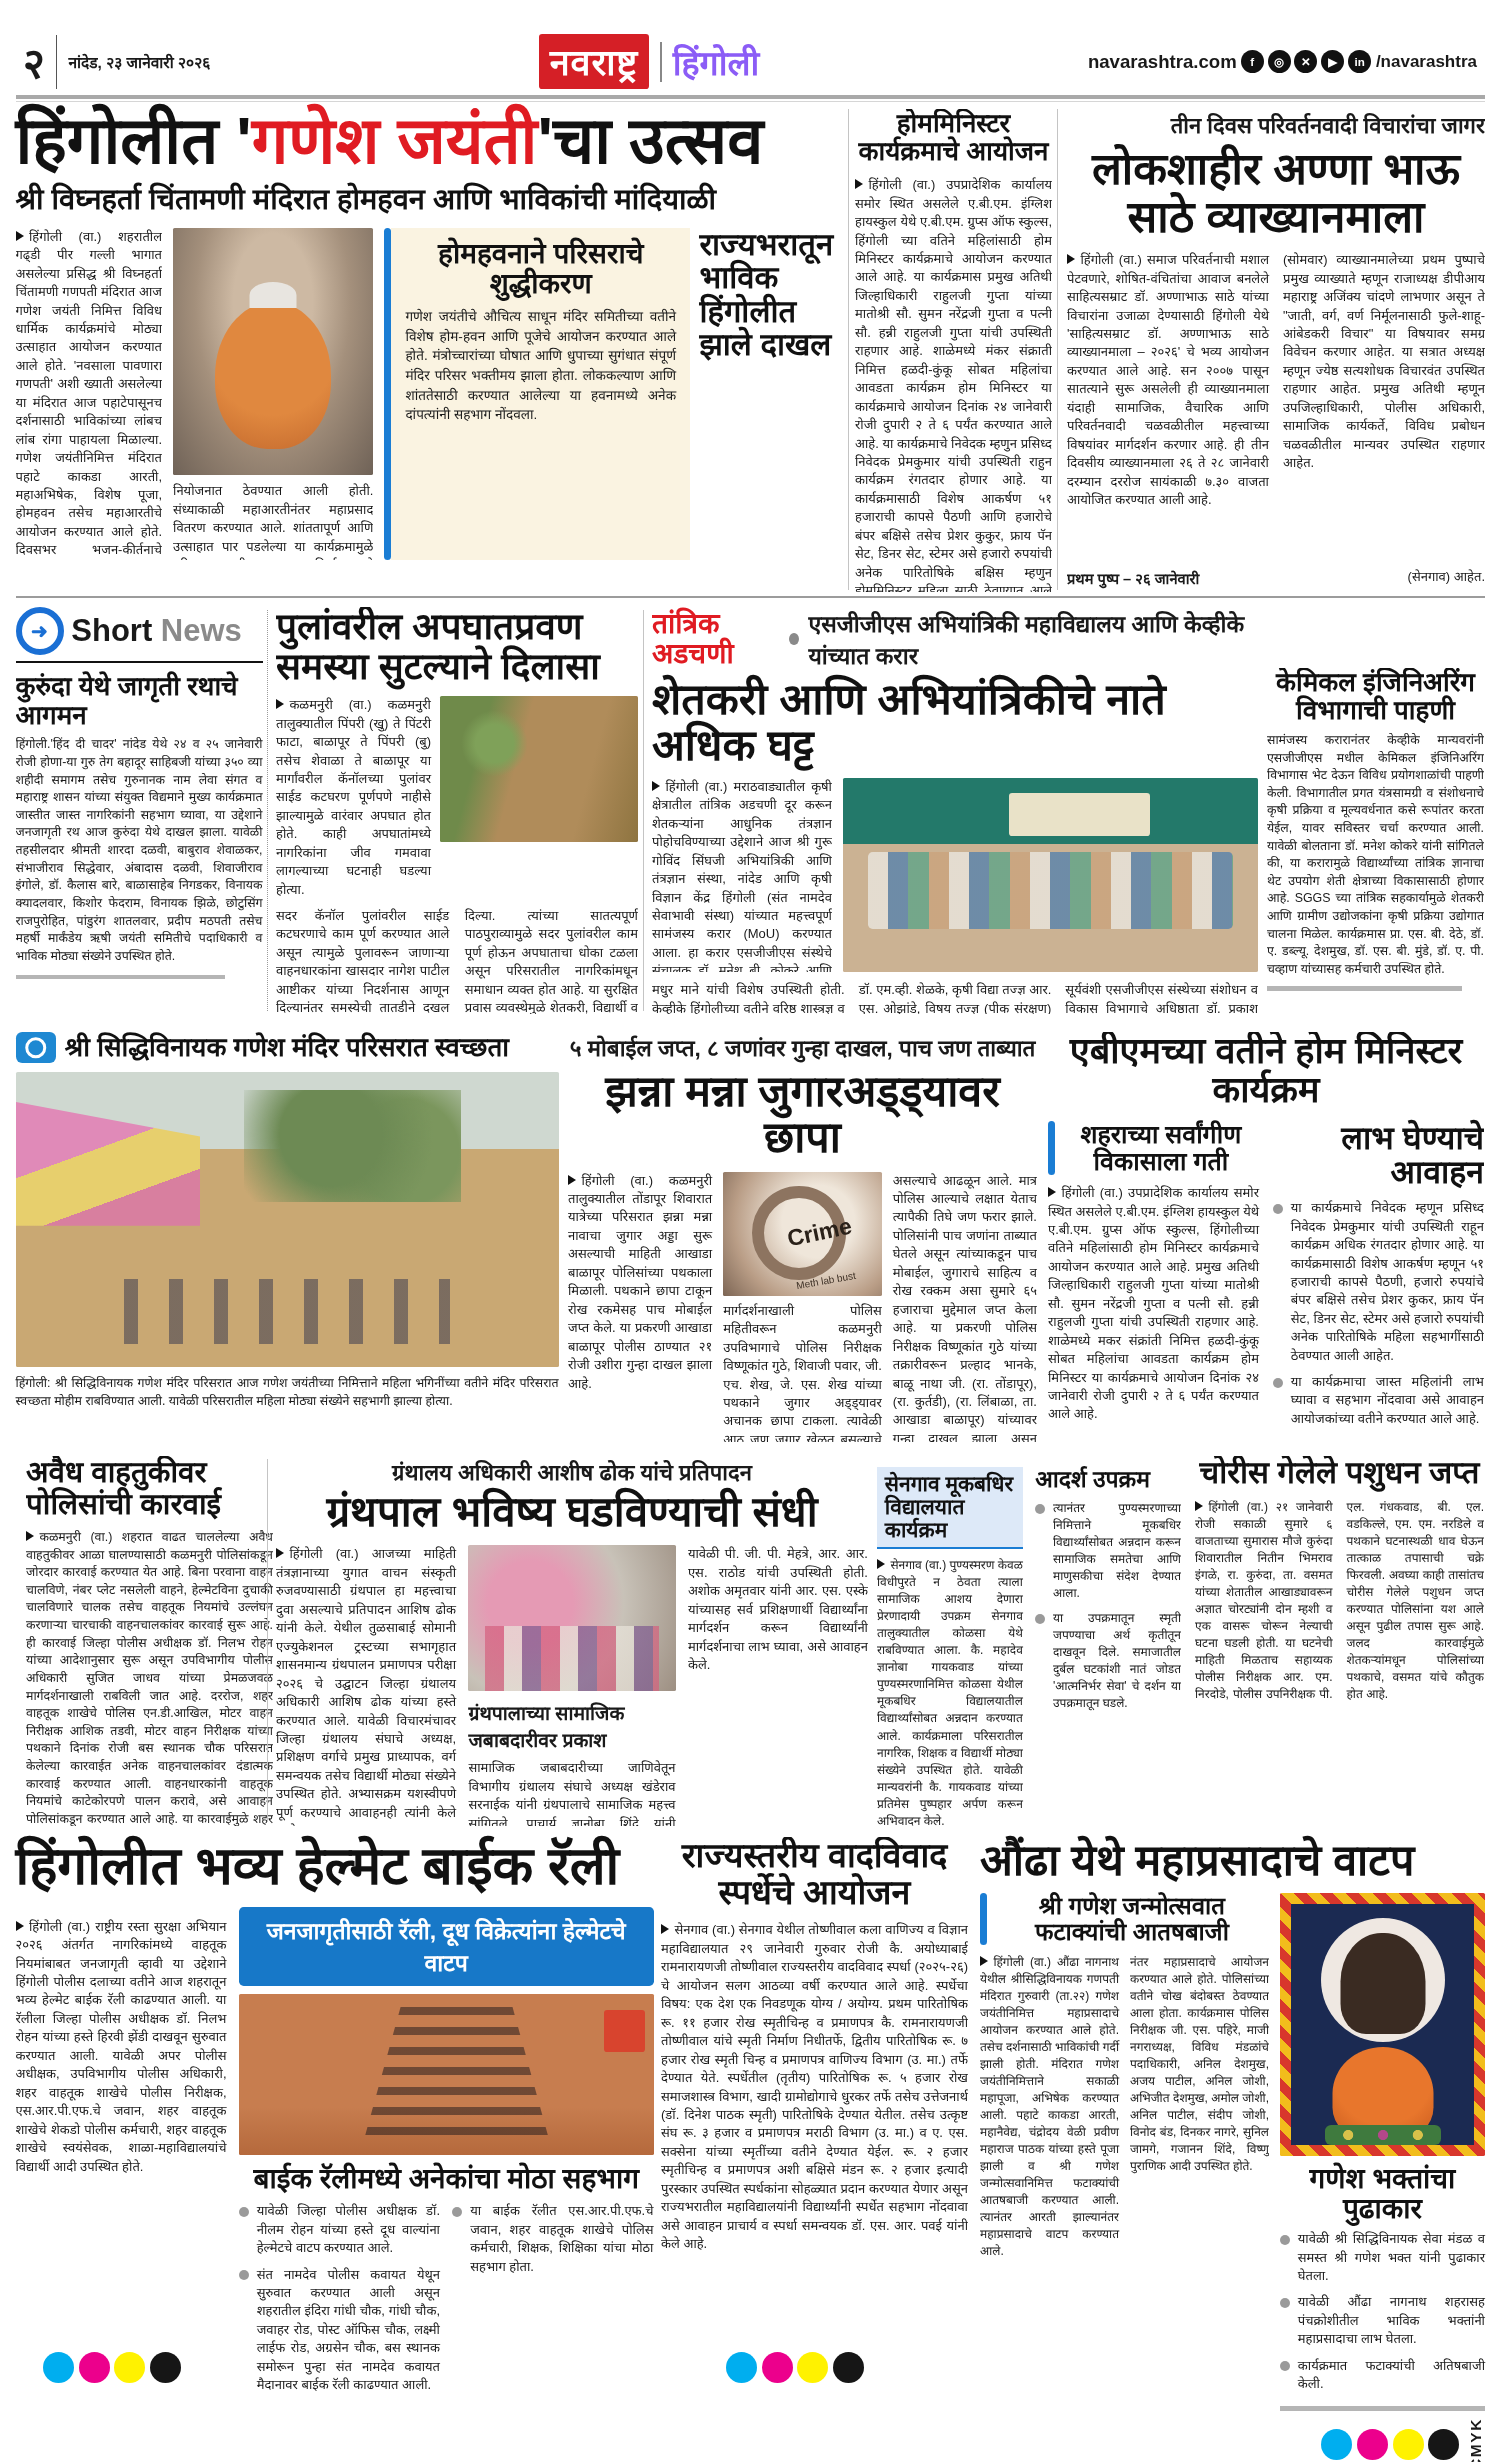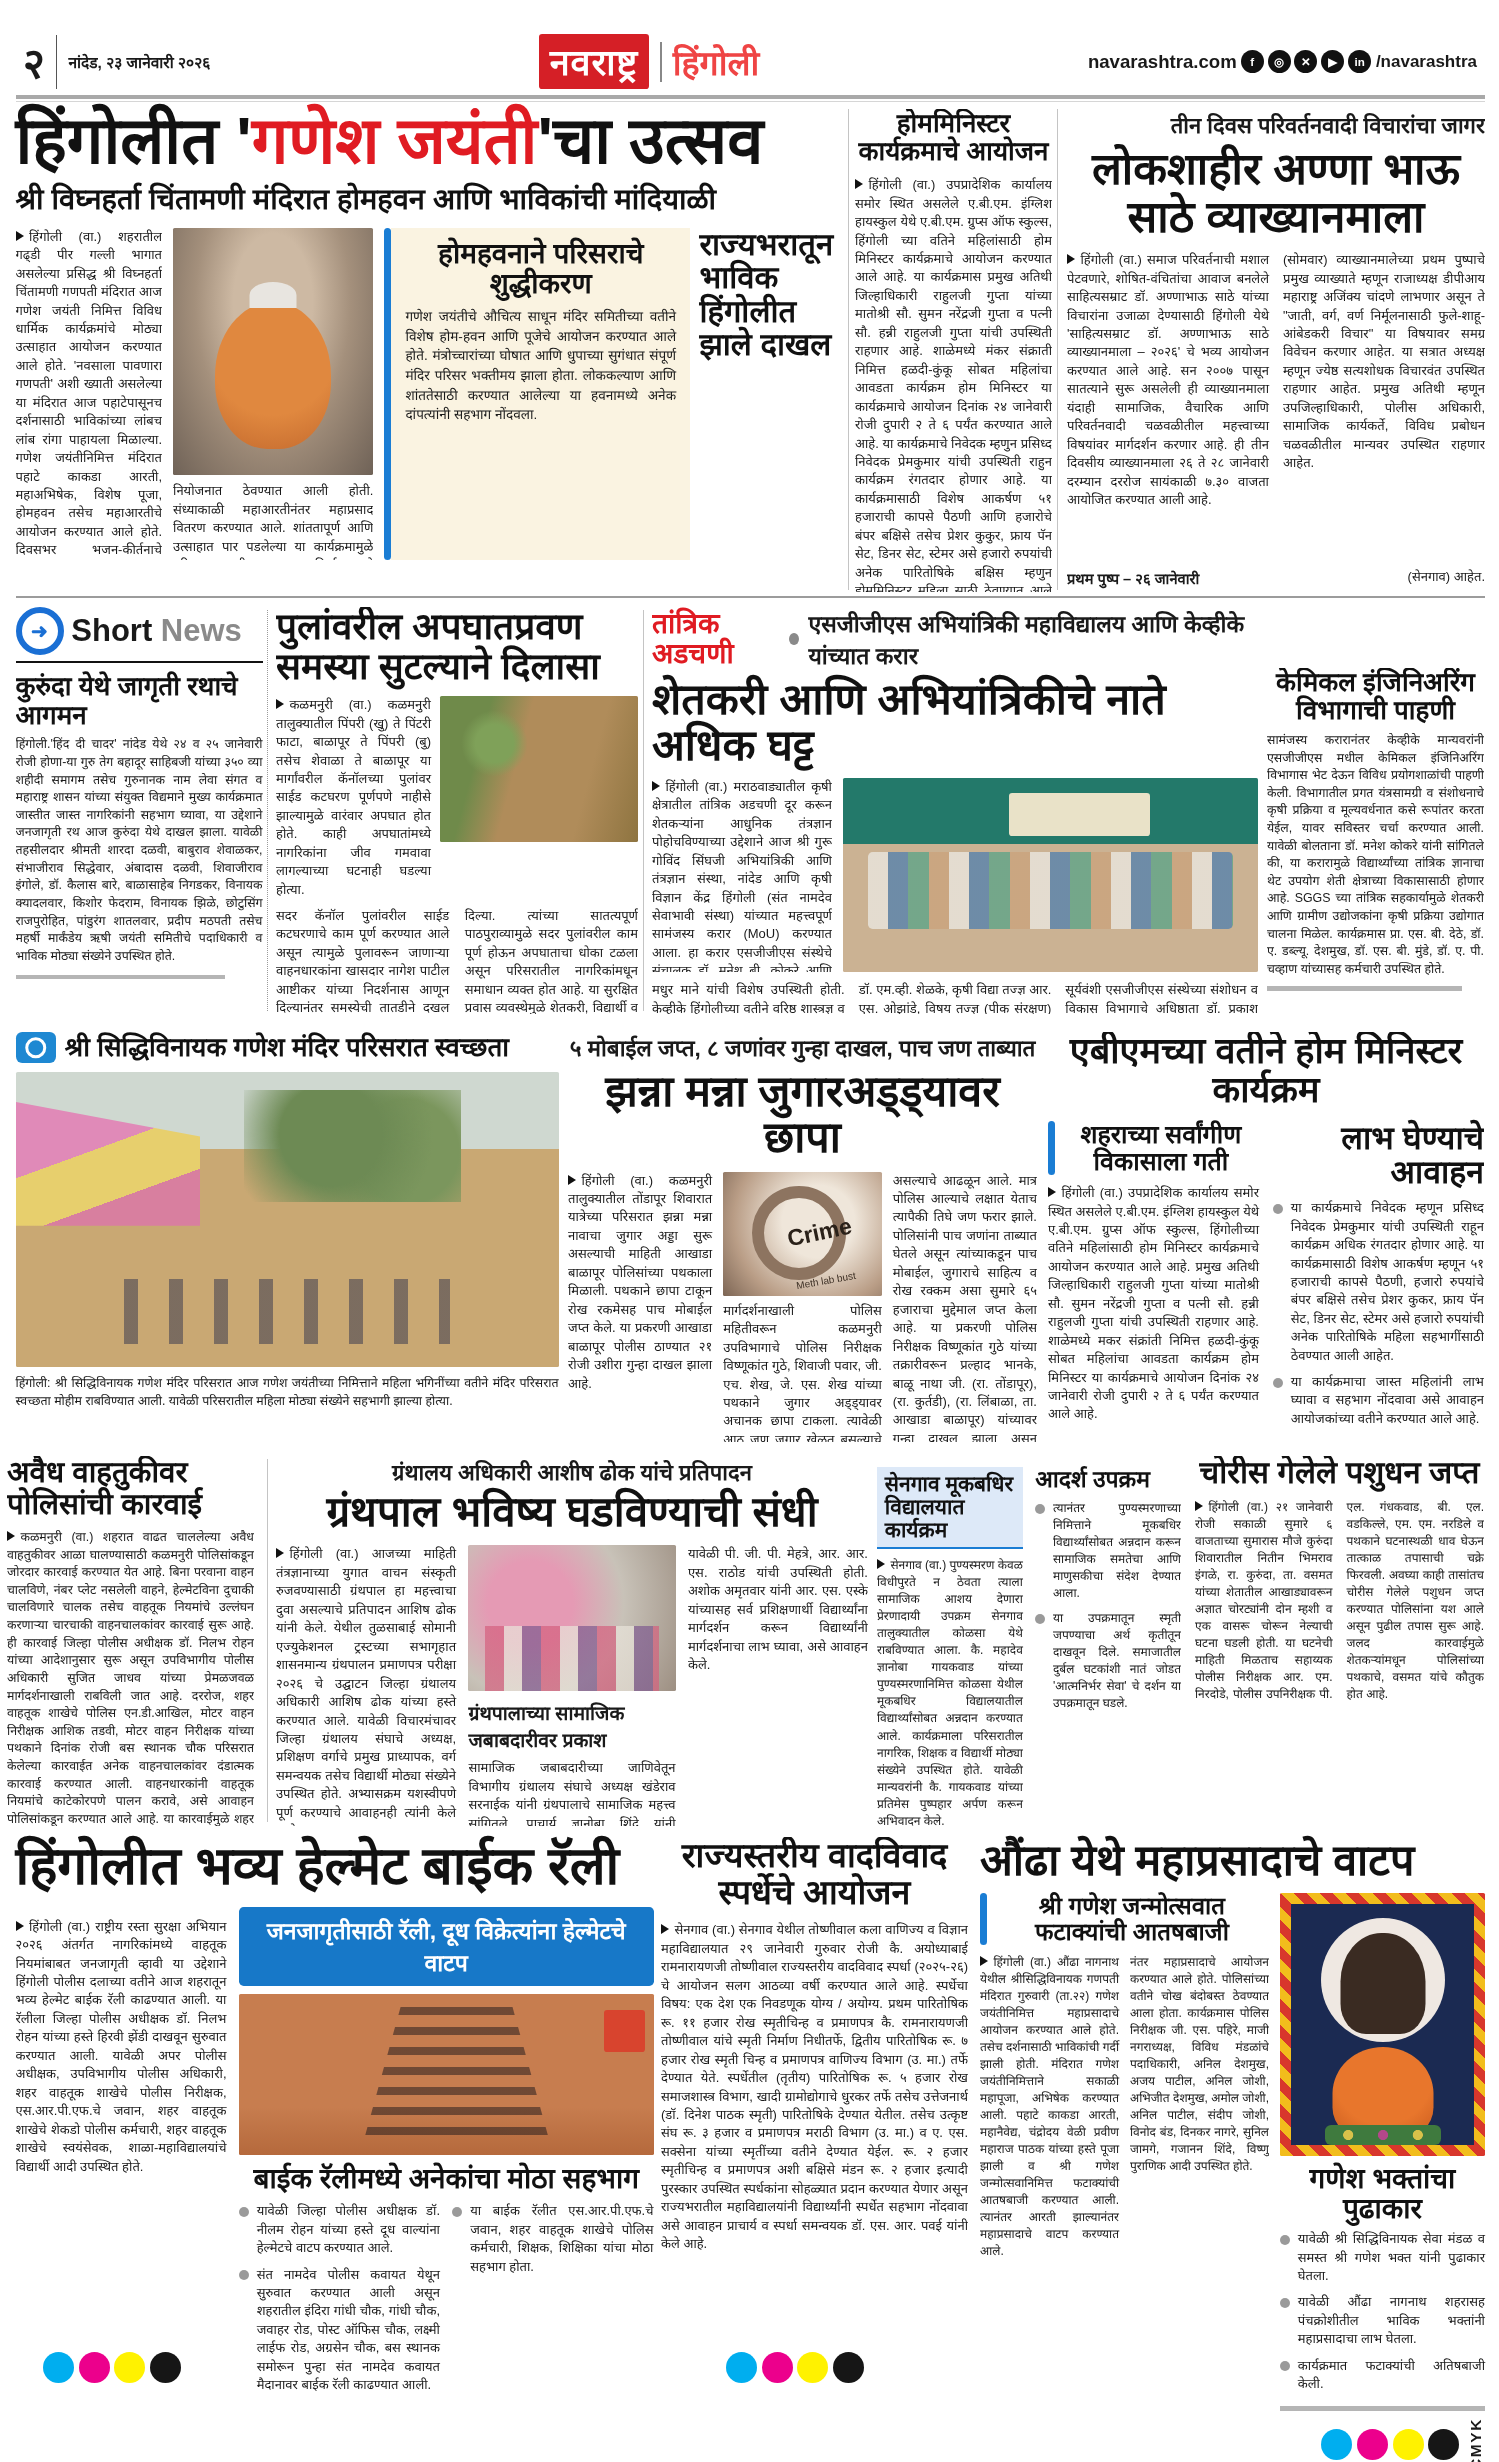--- a/index.html
+++ b/index.html
@@ -5,21 +5,21 @@
   html,body{margin:0;padding:0;background:#ffffff;}
   body{font-family:"Liberation Sans",sans-serif;color:#1a1a1a;}
   #page{position:relative;width:1500px;height:2462px;background:#fff;overflow:hidden;}
   .abs{position:absolute;}
   
   .pageno{font-size:42px;font-weight:bold;font-family:"Liberation Serif",serif;}
   .hdr-date{font-size:15.5px;font-weight:bold;}
   .hdr-vrule{width:1.6px;background:#555;height:54px;margin:0 11px;}
   .masthead-box{background:#d51f26;color:#fff;font-size:36px;font-weight:bold;padding:3.1px 11px;border-radius:3.1px;letter-spacing:0.8px;}
   .masthead-div{width:1.6px;height:40px;background:#888;margin:0 11px;}
-  .edition{font-size:34px;font-weight:bold;color:#ef4444;}
+  .edition{font-size:34px;font-weight:bold;color:#8b5cf6;}
   .site{font-size:18.6px;font-weight:bold;}
   .soc{width:23px;height:23px;border-radius:50%;background:#111;color:#fff;font-size:11.6px;font-weight:bold;display:flex;align-items:center;justify-content:center;margin-left:3.9px;}
   .handle{font-size:17px;font-weight:bold;margin-left:4.7px;}
   .hdr-rule{border-top:4.7px solid #a9a9a9;border-bottom:1.6px solid #d6d6d6;height:2.3px;}
   
   .kicker{font-weight:bold;}
   .hl{font-weight:bold;color:#111;line-height:1.08;letter-spacing:0px;}
   .red{color:#e01b22;}
   .body-txt{font-size:13px;line-height:1.42;text-align:justify;}
   .body-lg{font-size:13.6px;line-height:1.45;text-align:justify;}
@@ -240,21 +240,21 @@
             <span class="body-txt">या कार्यक्रमाचे निवेदक म्हणून प्रसिध्द निवेदक प्रेमकुमार यांची उपस्थिती राहून कार्यक्रम अधिक रंगतदार होणार आहे. या कार्यक्रमासाठी विशेष आकर्षण म्हणून ५१ हजाराची कापसे पैठणी, हजारो रुपयांचे बंपर बक्षिसे तसेच प्रेशर कुकर, फ्राय पॅन सेट, डिनर सेट, स्टेमर असे हजारो रुपयांची अनेक पारितोषिके महिला सहभागींसाठी ठेवण्यात आली आहेत.</span>
           </div>
         <div class="bullet">
             <span class="dot"></span>
             <span class="body-txt">या कार्यक्रमाचा जास्त महिलांनी लाभ घ्यावा व सहभाग नोंदवावा असे आवाहन आयोजकांच्या वतीने करण्यात आले आहे.</span>
           </div>
       </div>
     </div>
   </div>
 
-  <div class="abs" style="left:7px;top:1456px;width:247px;height:370px;overflow:hidden;">
+  <div class="abs" style="left:26px;top:1456px;width:247px;height:370px;overflow:hidden;">
     <div class="hl" style="font-size:29.5px;">अवैध वाहतुकीवर पोलिसांची कारवाई</div>
     <div class="body-txt lead" style="margin-top:9.3px;font-size:12.4px;">कळमनुरी (वा.) शहरात वाढत चाललेल्या अवैध वाहतुकीवर आळा घालण्यासाठी कळमनुरी पोलिसांकडून जोरदार कारवाई करण्यात येत आहे. बिना परवाना वाहन चालविणे, नंबर प्लेट नसलेली वाहने, हेल्मेटविना दुचाकी चालविणारे चालक तसेच वाहतूक नियमांचे उल्लंघन करणाऱ्या चारचाकी वाहनचालकांवर कारवाई सुरू आहे. ही कारवाई जिल्हा पोलीस अधीक्षक डॉ. निलभ रोहन यांच्या आदेशानुसार सुरू असून उपविभागीय पोलीस अधिकारी सुजित जाधव यांच्या प्रेमळजवळ मार्गदर्शनाखाली राबविली जात आहे. दररोज, शहर वाहतूक शाखेचे पोलिस एन.डी.आखिल, मोटर वाहन निरीक्षक आशिक तडवी, मोटर वाहन निरीक्षक यांच्या पथकाने दिनांक रोजी बस स्थानक चौक परिसरात केलेल्या कारवाईत अनेक वाहनचालकांवर दंडात्मक कारवाई करण्यात आली. वाहनधारकांनी वाहतूक नियमांचे काटेकोरपणे पालन करावे, असे आवाहन पोलिसांकडून करण्यात आले आहे. या कारवाईमुळे शहर वाहतूक शाखेला शिस्त लागली असून नियमित कारवाई सुरूच राहणार असल्याचे पोलिसांनी सांगितले. नागरिकांतून कारवाईचे स्वागत होत आहे.</div>
   </div>
 
   <div class="abs vline" style="left:267px;top:1459px;height:363px;"></div>
 
   <div class="abs" style="left:276px;top:1456px;width:592px;height:370px;overflow:hidden;">
     <div class="kicker" style="font-size:22px;text-align:center;">ग्रंथालय अधिकारी आशीष ढोक यांचे प्रतिपादन</div>
     <div class="hl" style="font-size:42px;text-align:center;margin-top:3.1px;">ग्रंथपाल भविष्य घडविण्याची संधी</div>
     <div style="display:flex;gap:12.4px;margin-top:11px;">

